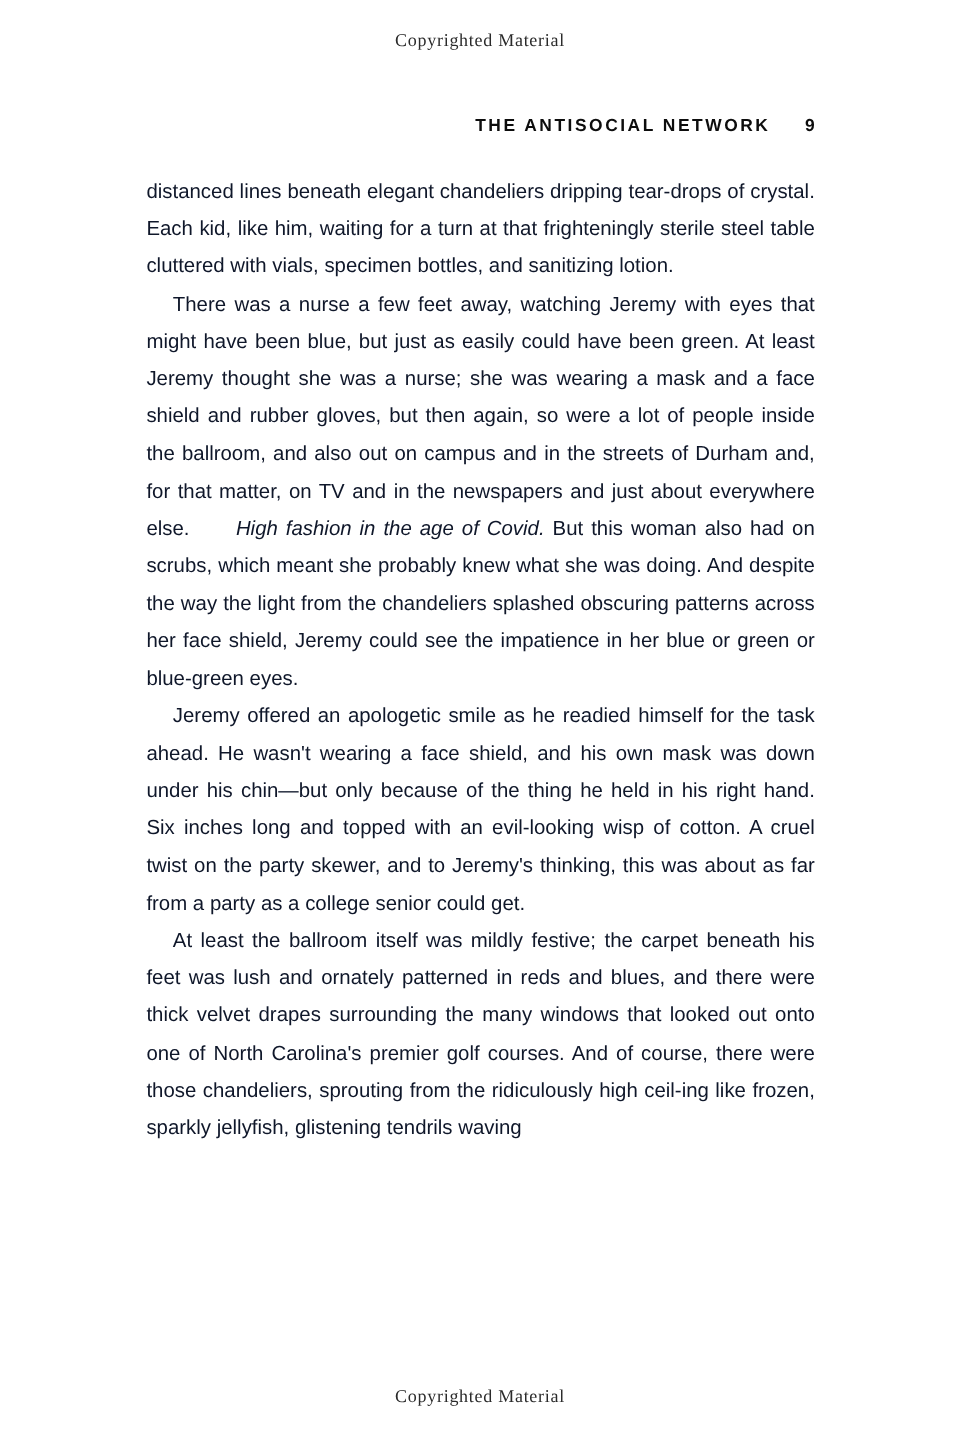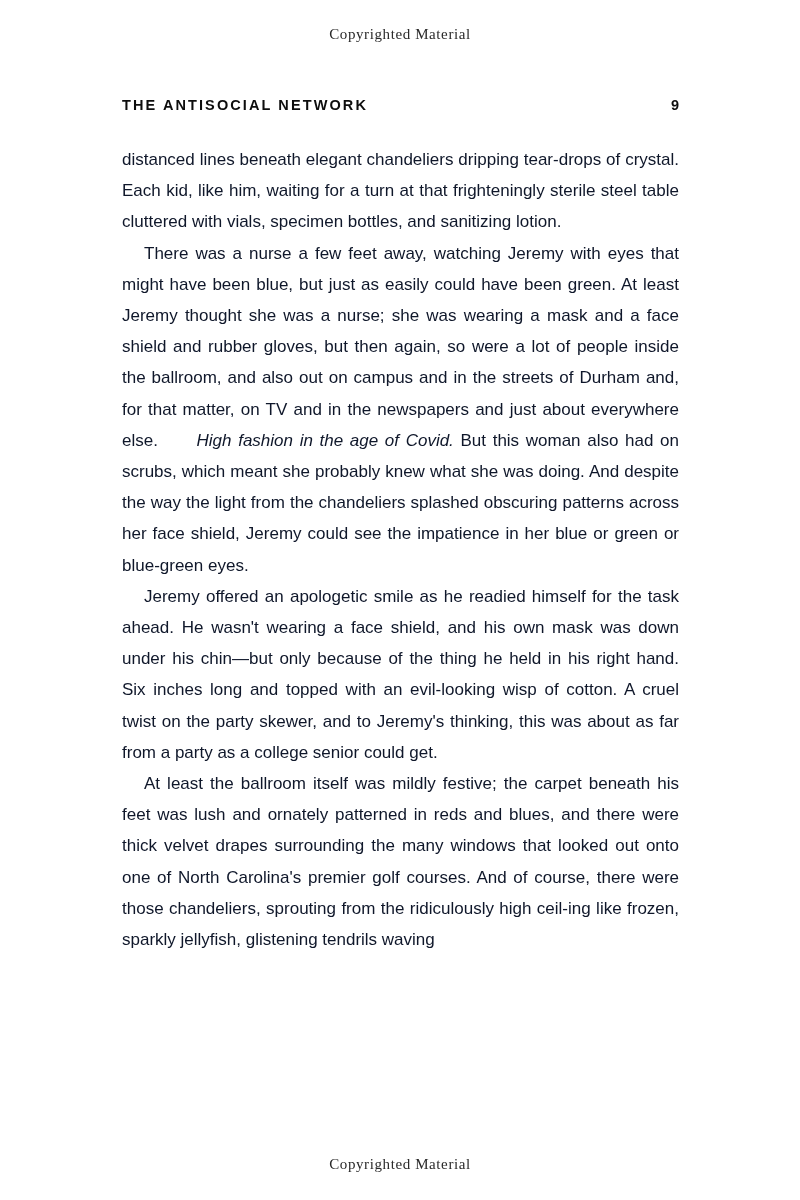--- a/index.html
+++ b/index.html
@@ -41,21 +41,21 @@
     position: absolute;
     top: 97px;
     left: 122px;
     width: 557px;
     height: 20px;
   }
   .runhead-title {
     position: absolute;
     left: 0;
     width: 520px;
-    text-align: left;
+    text-align: right;
     font-family: "Liberation Sans", sans-serif;
     font-size: 14.5px;
     font-weight: bold;
     letter-spacing: 2.1px;
     color: #0d0d0d;
     white-space: nowrap;
   }
   .runhead-folio {
     position: absolute;
     right: 0;

